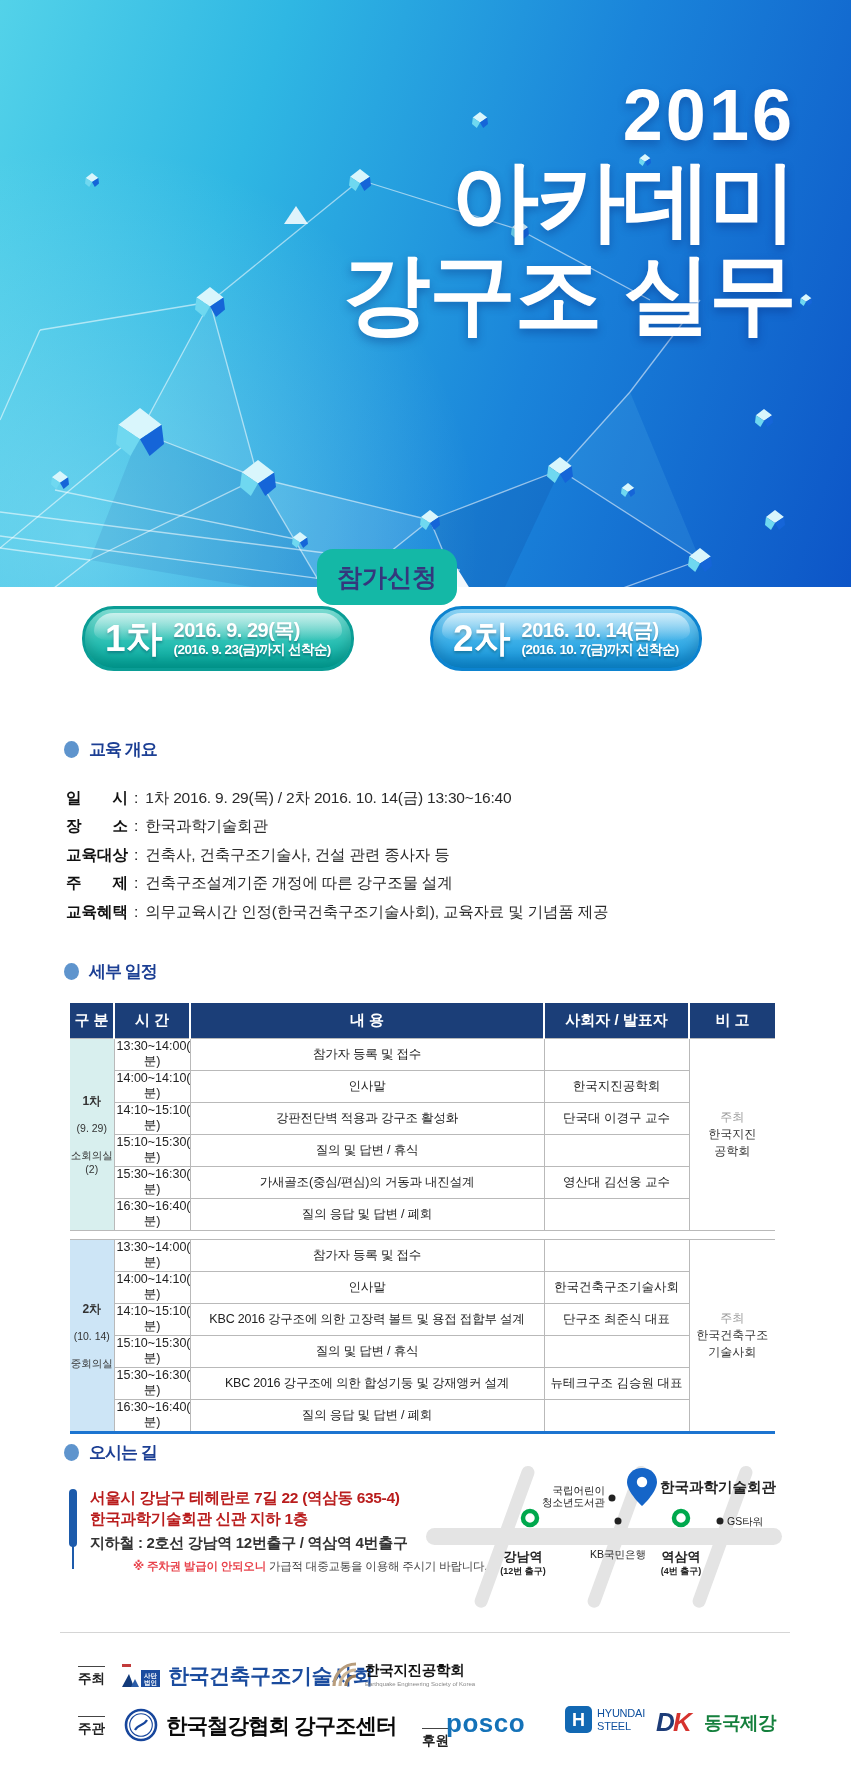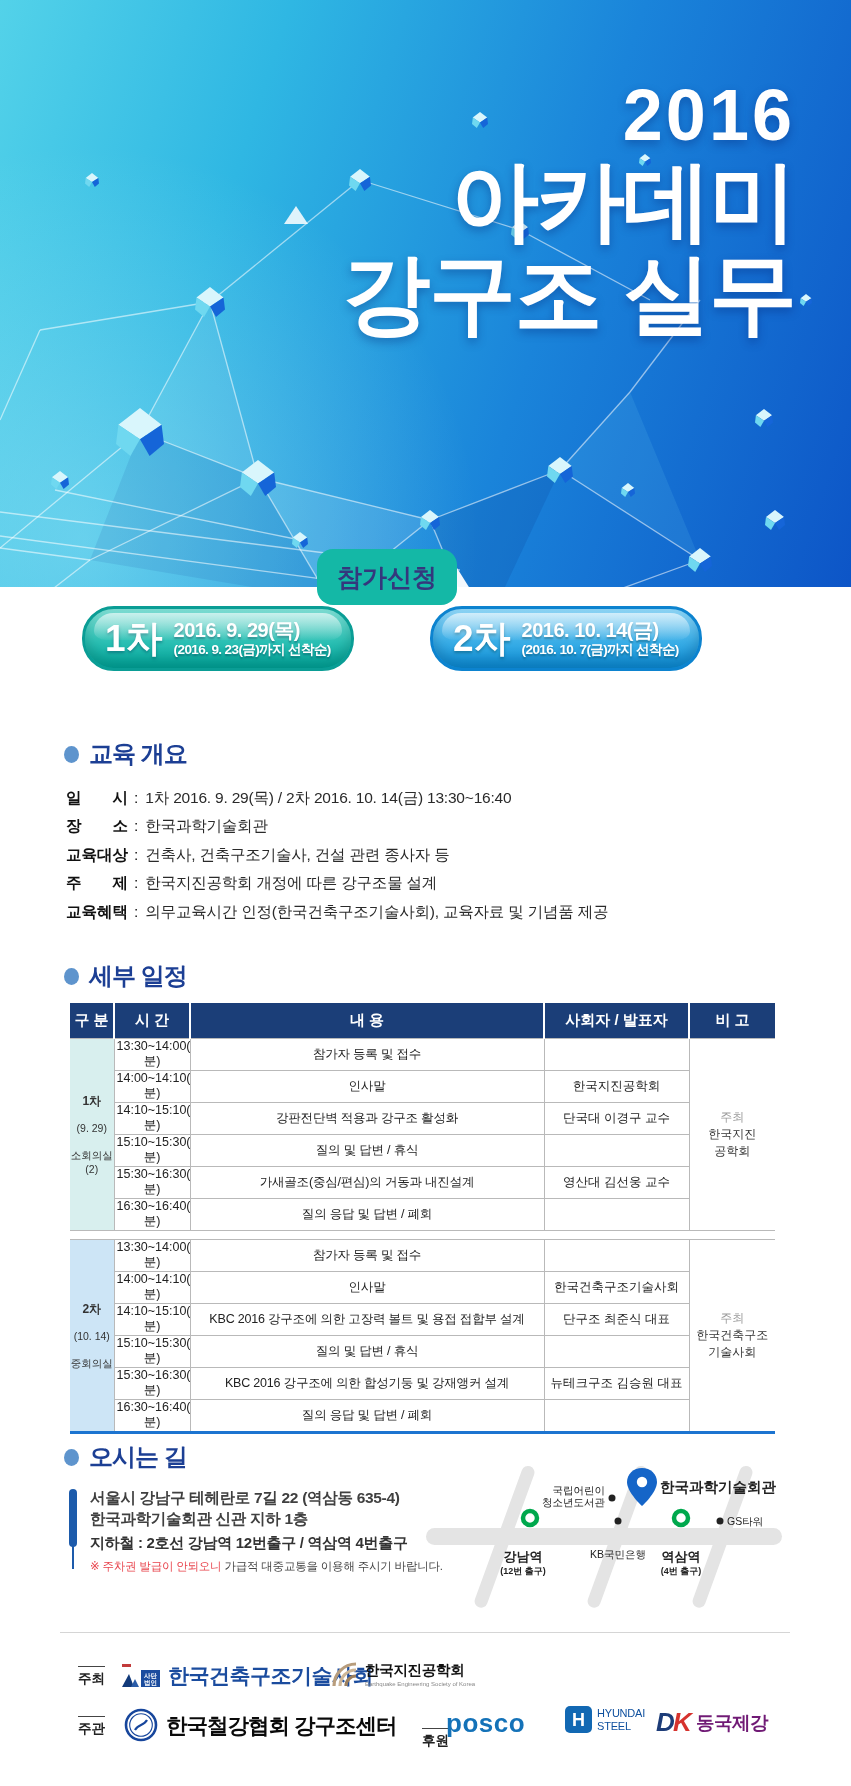--- a/index.html
+++ b/index.html
@@ -33,21 +33,21 @@
           border:3px solid #0c83cf;box-shadow:inset 0 -9px 12px rgba(0,60,110,.28);}
   .pill-num{font-size:37px;font-weight:bold;color:#fff;margin-right:11px;line-height:1;
             text-shadow:0 2px 3px rgba(0,70,90,.45);}
   .pill-text{display:flex;flex-direction:column;color:#fff;line-height:1.2;}
   .pill-date{font-size:20px;font-weight:bold;letter-spacing:-.5px;text-shadow:0 1.5px 2px rgba(0,60,80,.45);}
   .pill-deadline{font-size:13.5px;font-weight:bold;letter-spacing:-.6px;text-shadow:0 1.5px 2px rgba(0,60,80,.45);}
 
   
   .sec-title{position:absolute;left:64px;display:flex;align-items:center;}
   .sec-bullet{width:15px;height:17px;border-radius:50%;background:#5e94cd;margin-right:10px;}
-  .sec-text{font-size:24px;font-weight:bold;color:#1c3f94;letter-spacing:-1px;}
+  .sec-text{font-size:17px;font-weight:bold;color:#1c3f94;letter-spacing:-1px;}
 
   
   .overview-list{position:absolute;left:66px;top:788px;width:720px;}
   .ov-line{display:flex;font-size:15.5px;color:#222;margin-bottom:9px;line-height:1.25;}
   .ov-label{font-weight:bold;color:#111;width:66px;flex:none;}
   .ov-sep{margin:0 7px 0 2px;color:#111;}
   .ov-value{color:#2a2a2a;letter-spacing:-.2px;}
 
   
   .sched{position:absolute;left:70px;top:1003px;width:705px;border-collapse:collapse;
@@ -67,45 +67,45 @@
   .note-name{display:block;color:#333;}
   .preline{white-space:pre-line;}
   .c-content{white-space:nowrap;letter-spacing:-.2px;}
   .gapbody td{border:none;height:8px;padding:0;background:#fff;}
   .b-end{border-bottom:3px solid #1c74d0 !important;}
 
   
   .dir-bar{position:absolute;left:69px;top:1489px;width:8px;height:58px;background:#1d5bab;border-radius:4px;}
   .dir-bar-line{position:absolute;left:72px;top:1545px;width:2px;height:24px;background:#1d5bab;}
   .dir-address{position:absolute;left:90px;top:1487px;font-size:15.5px;font-weight:bold;
-               color:#404040;line-height:21px;letter-spacing:-.3px;}
+               color:#b91c1c;line-height:21px;letter-spacing:-.3px;}
   .dir-subway{position:absolute;left:90px;top:1534px;font-size:15px;font-weight:bold;color:#333;letter-spacing:-.3px;}
   .dir-note{position:absolute;left:90px;top:1559px;font-size:11.5px;color:#444;letter-spacing:-.2px;}
-  .dir-note-red{color:#e8434c;font-weight:normal;}
+  .dir-note-red{color:#e8434c;font-weight:bold;margin-left:43px;}
   .map{position:absolute;left:390px;top:1452px;}
   .map text{font-family:"Liberation Sans","DejaVu Sans",sans-serif;fill:#222;}
 
   
   .footer-divider{position:absolute;left:60px;top:1632px;width:730px;height:1px;background:#d5d5d5;}
   .f-label{position:absolute;font-size:13.5px;font-weight:bold;color:#222;
            border-top:1.5px solid #444;padding-top:3px;}
   .host1{position:absolute;left:122px;top:1662px;display:flex;align-items:center;}
   .host1-text{font-size:21px;font-weight:bold;color:#1b4c9e;letter-spacing:-.5px;margin-left:6px;}
   .host2{position:absolute;left:330px;top:1660px;display:flex;align-items:center;}
   .host2-txt{margin-left:7px;}
   .host2-name{font-size:14.5px;font-weight:bold;color:#111;letter-spacing:-.3px;}
   .host2-sub{font-size:6px;color:#888;margin-top:1px;}
   .org{position:absolute;left:124px;top:1708px;display:flex;align-items:center;}
   .org-text{font-size:21.5px;font-weight:bold;color:#0a0a0a;letter-spacing:-1px;margin-left:8px;}
   .posco{position:absolute;left:446px;top:1710px;font-size:26px;font-weight:bold;color:#1472b8;
          letter-spacing:.5px;line-height:1;}
   .hyundai{position:absolute;left:565px;top:1706px;display:flex;align-items:center;}
   .hyundai-txt{margin-left:5px;font-size:11px;font-weight:normal;color:#0e4f9e;line-height:1.15;letter-spacing:-.2px;}
   .dk{position:absolute;left:656px;top:1708px;display:flex;align-items:center;}
-  .dk-name{font-size:18.5px;font-weight:bold;color:#701a75;letter-spacing:-.5px;}
+  .dk-name{font-size:18.5px;font-weight:bold;color:#15803d;letter-spacing:-.5px;margin-left:8px;}
 </style>
 </head>
 <body>
 
 <div class="page">
 
   <header class="hero">
     <svg class="hero-art" width="851" height="587" viewBox="0 0 851 587">
       <defs>
         <g id="gem">
@@ -208,21 +208,21 @@
       <span class="ov-value">한국과학기술회관</span>
     </div>
     <div class="ov-line">
       <span class="ov-label">교육대상</span>
       <span class="ov-sep">:</span>
       <span class="ov-value">건축사, 건축구조기술사, 건설 관련 종사자 등</span>
     </div>
     <div class="ov-line">
       <span class="ov-label">주　　제</span>
       <span class="ov-sep">:</span>
-      <span class="ov-value">한국지진공학회 개정에 따른 강구조물 설계</span>
+      <span class="ov-value">건축구조설계기준 개정에 따른 강구조물 설계</span>
     </div>
     <div class="ov-line">
       <span class="ov-label">교육혜택</span>
       <span class="ov-sep">:</span>
       <span class="ov-value">의무교육시간 인정(한국건축구조기술사회), 교육자료 및 기념품 제공</span>
     </div>
   </div>
 
   <div class="sec-title" style="top:960px;">
     <span class="sec-bullet"></span>

